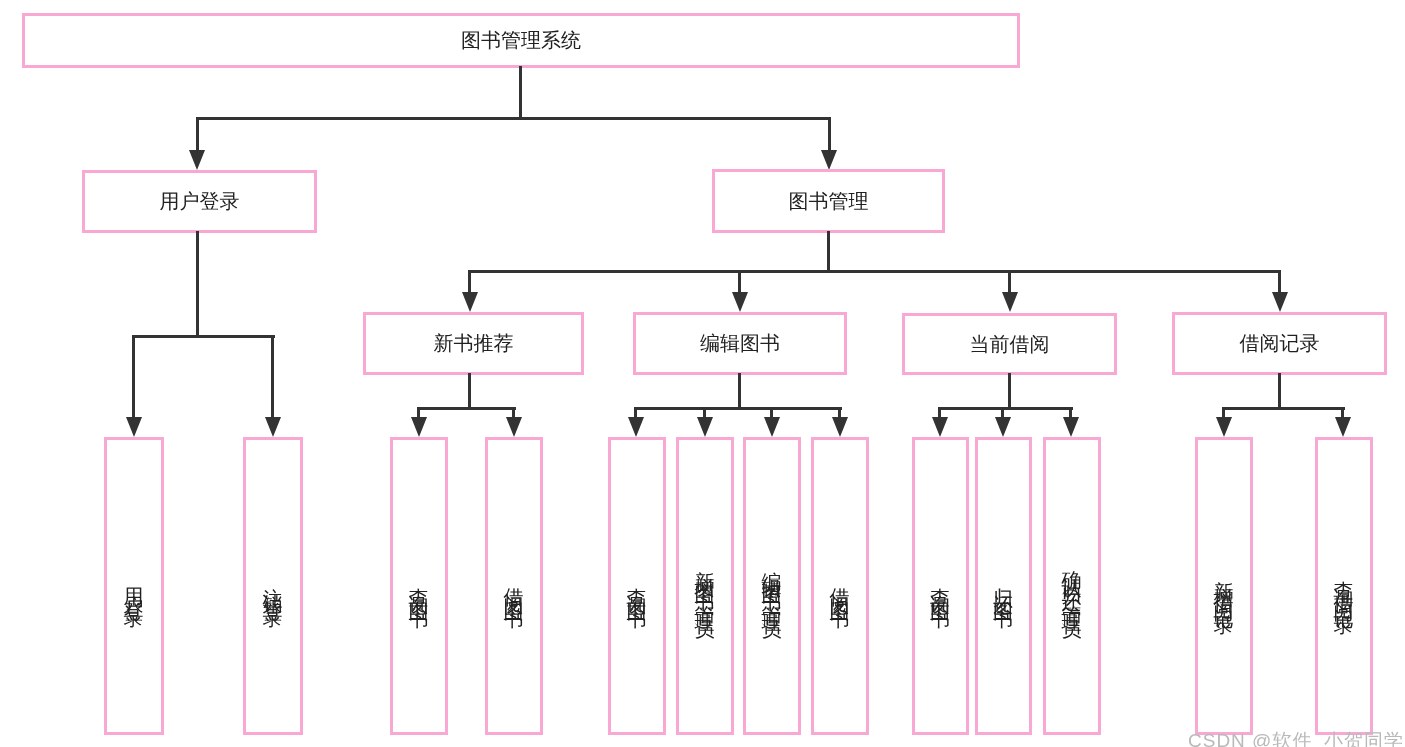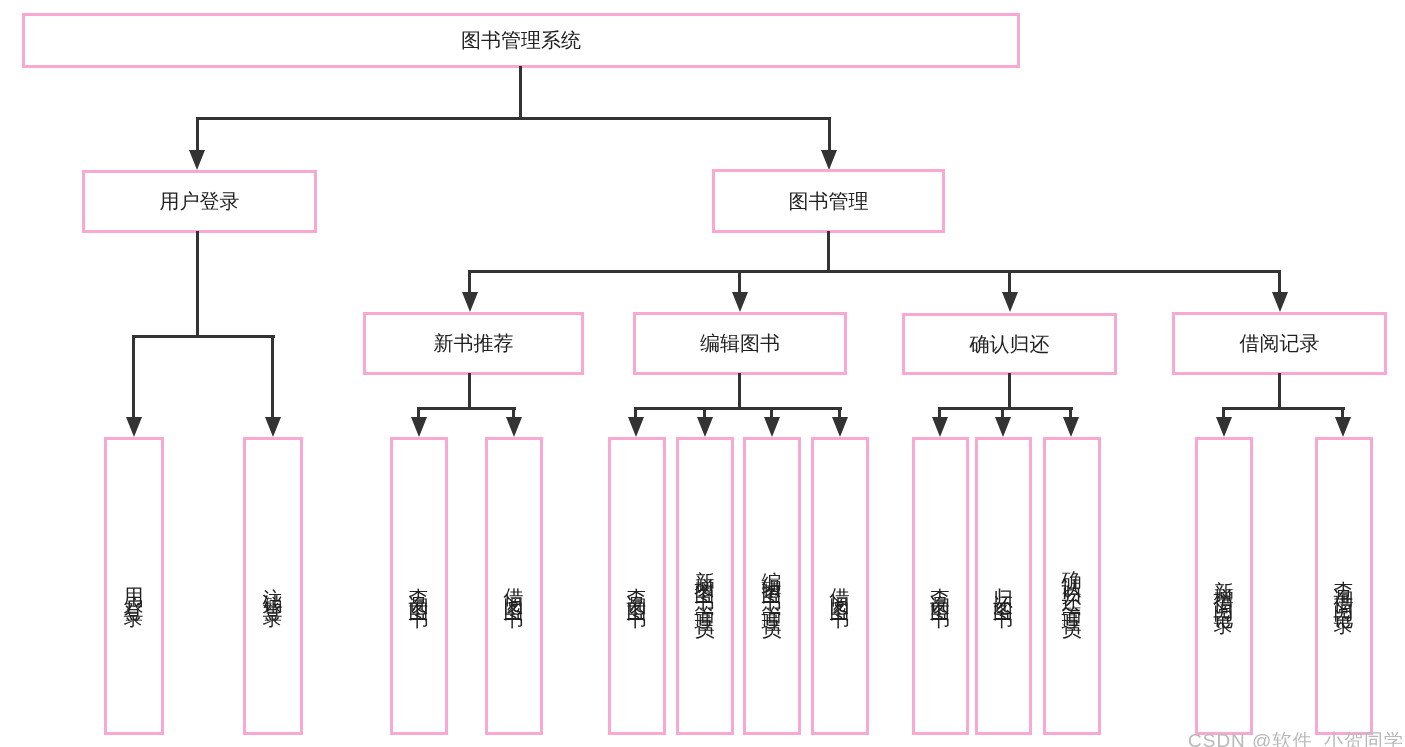--- a/index.html
+++ b/index.html
@@ -74,21 +74,21 @@
   <div class="line" style="left:1278px; top:270px; width:3px; height:24px;"></div>
   <div class="arrowhead" style="left:1272px; top:292px;"></div>
 
   <div class="box hbox" style="left:363px; top:312px; width:221px; height:63px;">
     <span class="lbl">新书推荐</span>
   </div>
   <div class="box hbox" style="left:633px; top:312px; width:214px; height:63px;">
     <span class="lbl">编辑图书</span>
   </div>
   <div class="box hbox" style="left:902px; top:313px; width:215px; height:62px;">
-    <span class="lbl">确认归还</span>
+    <span class="lbl">当前借阅</span>
   </div>
   <div class="box hbox" style="left:1172px; top:312px; width:215px; height:63px;">
     <span class="lbl">借阅记录</span>
   </div>
 
   <div class="line" style="left:468px; top:373px; width:3px; height:34px;"></div>
   <div class="line" style="left:418px; top:407px; width:98px; height:3px;"></div>
   <div class="line" style="left:417px; top:407px; width:3px; height:12px;"></div>
   <div class="arrowhead" style="left:411px; top:417px;"></div>
   <div class="line" style="left:512px; top:407px; width:3px; height:12px;"></div>

